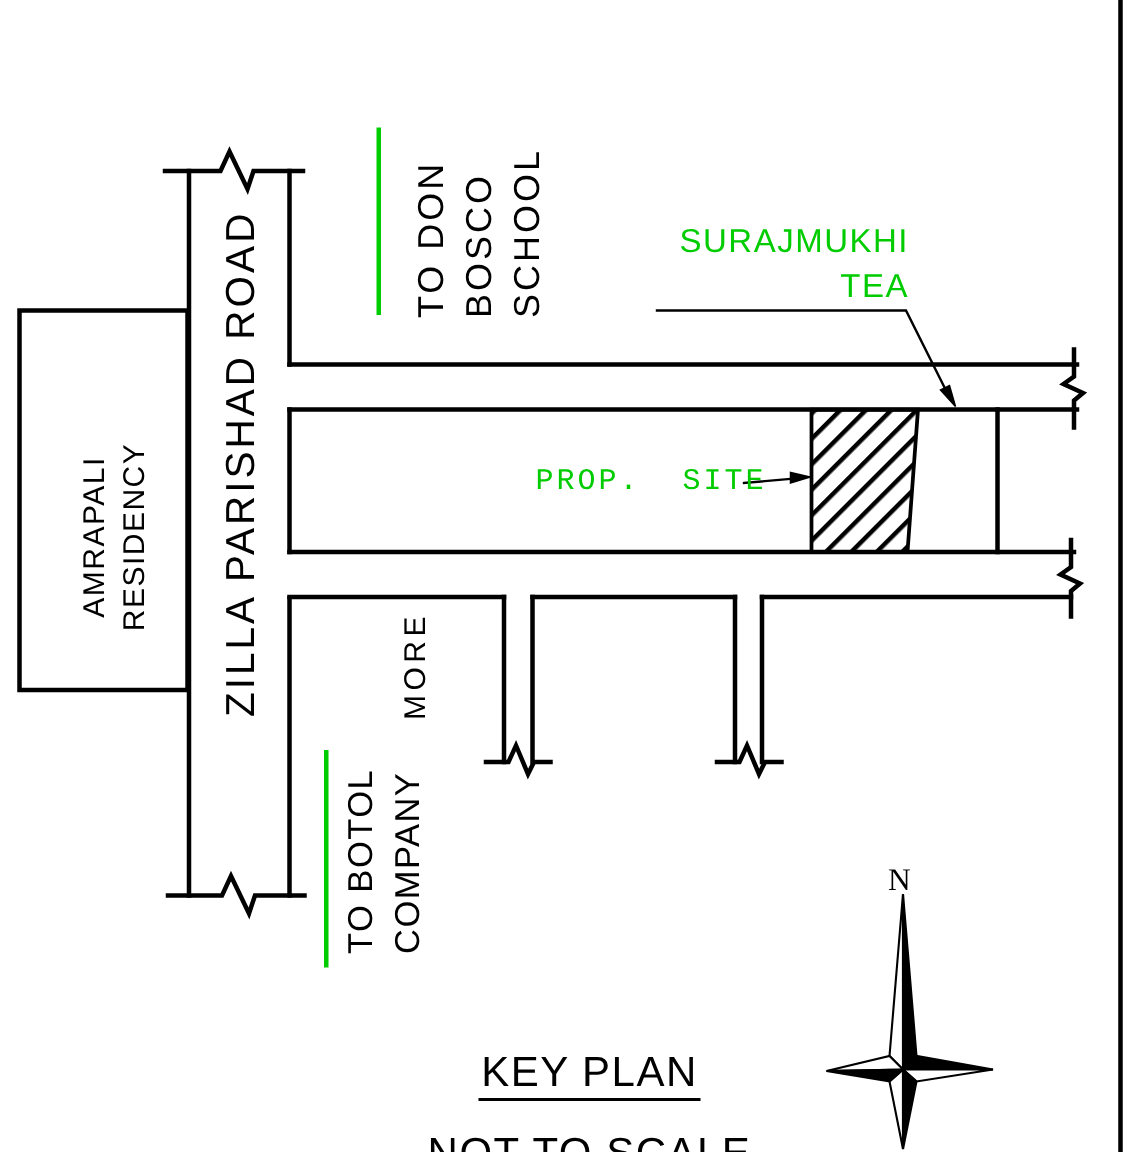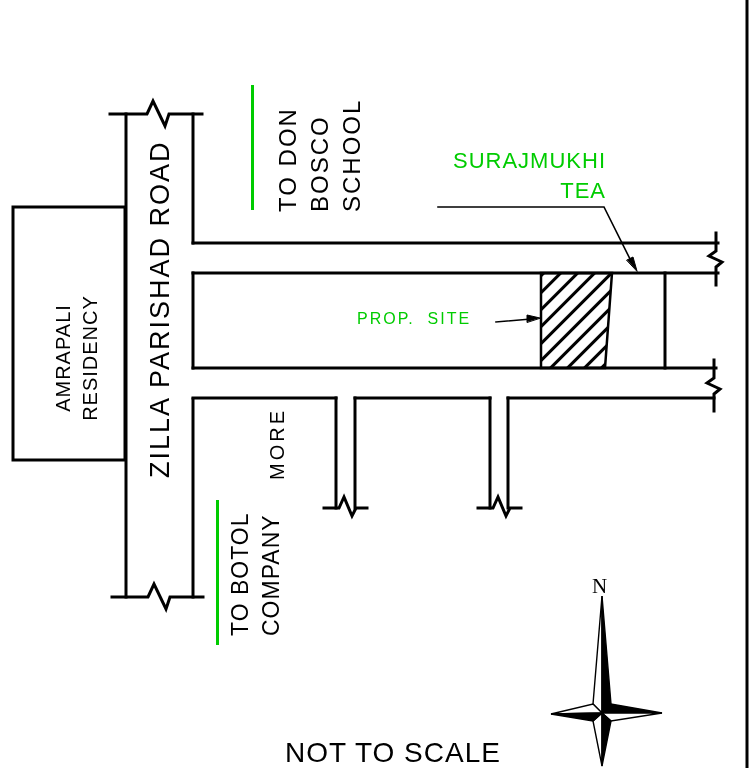--- a/index.html
+++ b/index.html
@@ -13,21 +13,21 @@
   .rot{ transform:rotate(-90deg); transform-origin:0 0; }
   .green{ color:var(--green); }
   .greenline{ position:absolute; width:3px; background:var(--green); }
   
   .don-bosco{ left:272px; top:212px; width:209px; font-size:24px; line-height:32px; letter-spacing:2px; text-align:left; }
   .amrapali{ left:50px; top:428px; width:140px; font-size:20px; line-height:27px; letter-spacing:1px; text-align:center; }
   .zilla{ left:145px; top:478px; width:323px; font-size:27px; line-height:31px; letter-spacing:2px; text-align:left; white-space:nowrap; }
   .more{ left:266px; top:480px; width:70px; font-size:20px; line-height:22px; letter-spacing:3px; text-align:left; }
   .botol{ left:225px; top:636px; width:133px; font-size:23px; line-height:31px; letter-spacing:1px; text-align:left; }
   .surajmukhi{ left:446px; top:146px; width:160px; font-size:22px; line-height:30px; letter-spacing:1px; text-align:right; }
-  .prop-site{ left:357px; top:310px; font-size:16px; letter-spacing:2px; white-space:pre; }
+  .prop-site{ left:357px; top:310px; font-size:20px; letter-spacing:2px; white-space:pre;font-family:Liberation Mono, monospace; }
   .titleblock{ left:268px; top:682px; width:250px; text-align:center; }
   .titleblock .t1, .titleblock .t2{
     display:inline-block; font-size:28px; letter-spacing:1px; line-height:1.05;
     border-bottom:2.5px solid var(--ink); padding:0 2px 3px 2px;
   }
   .titleblock .t2{ margin-top:2px; }
   .north-n{ left:592px; top:574px; font-size:21px; font-family:"Liberation Serif", serif; }
 </style>
 </head>
 <body>
@@ -130,19 +130,19 @@
 
   <div class="lbl rot botol">TO BOTOL
 COMPANY</div>
 
   <div class="lbl green surajmukhi">SURAJMUKHI
 TEA</div>
 
   <div class="lbl green prop-site">PROP.  SITE</div>
 
   <div class="lbl titleblock">
-    <br>
+    <span class="t1">KEY PLAN</span><br>
     <span class="t2">NOT TO SCALE</span>
   </div>
 
   <div class="lbl north-n">N</div>
 
 </div>
 
 </body></html>

